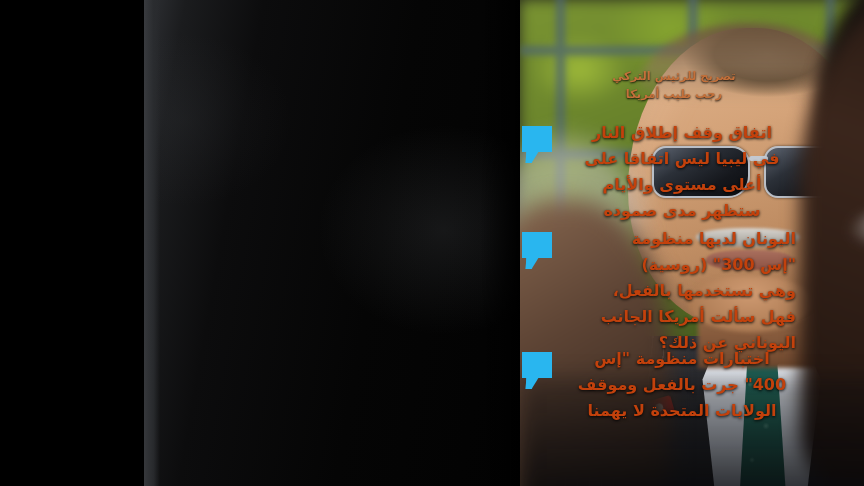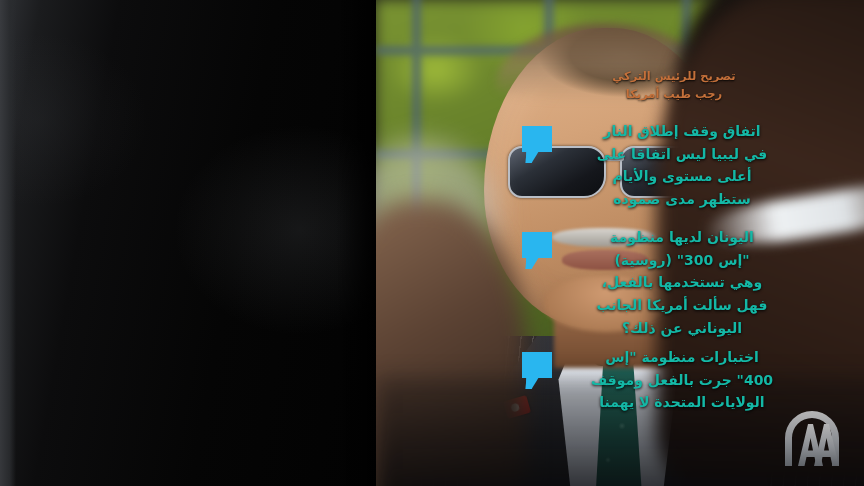--- a/index.html
+++ b/index.html
@@ -5,21 +5,21 @@
 <style>
   * { margin:0; padding:0; box-sizing:border-box; }
   html, body {
     width:864px; height:486px;
     background:#000;
     font-family:"DejaVu Sans", sans-serif;
     overflow:hidden;
   }
   #card {
     position:relative;
-    width:864px; height:486px;
+    width:720px; height:486px;
     background:#000;
     overflow:hidden;
   }
 
   
   .photo {
     position:absolute;
     left:376px; top:0;
     width:488px; height:486px;
     overflow:hidden;
@@ -322,30 +322,30 @@
     position:absolute;
     left:4px; top:26px;
     width:0; height:0;
     border-left:6px solid #29b6ef;
     border-right:6px solid transparent;
     border-top:11px solid #29b6ef;
     border-bottom:0;
     transform:skewX(-4deg);
   }
   .qtext {
-    color:#14b8a6;
-    font-size:14px;
+    color:#c2410c;
+    font-size:16px;
     font-weight:700;
     line-height:1.62;
     text-align:right;
     text-shadow:0 1px 3px rgba(0,0,0,.95);
     white-space:pre-line;
   }
   .q1 .qtext { text-align:center; }
-  .q2 .qtext { text-align:center; }
+  .q2 .qtext { text-align:right; }
   .q3 .qtext { text-align:center; }
 </style>
 </head>
 <body>
 
 <div id="card">
 
   <div class="photo" aria-label="portrait-photo">
 
     <div class="foliage"></div>

